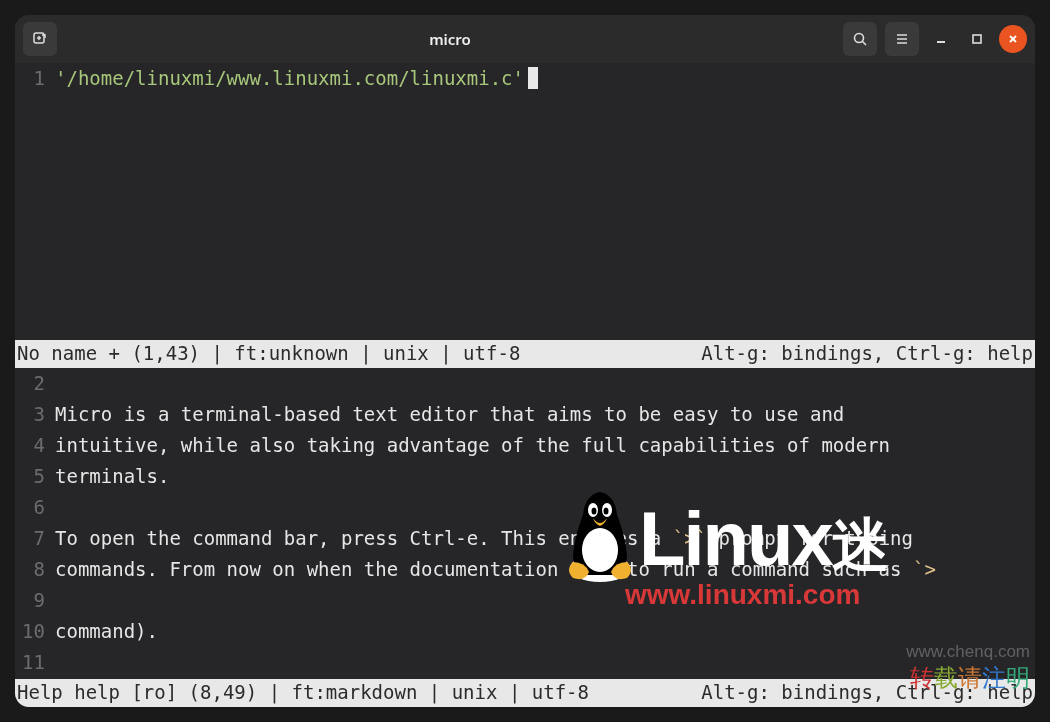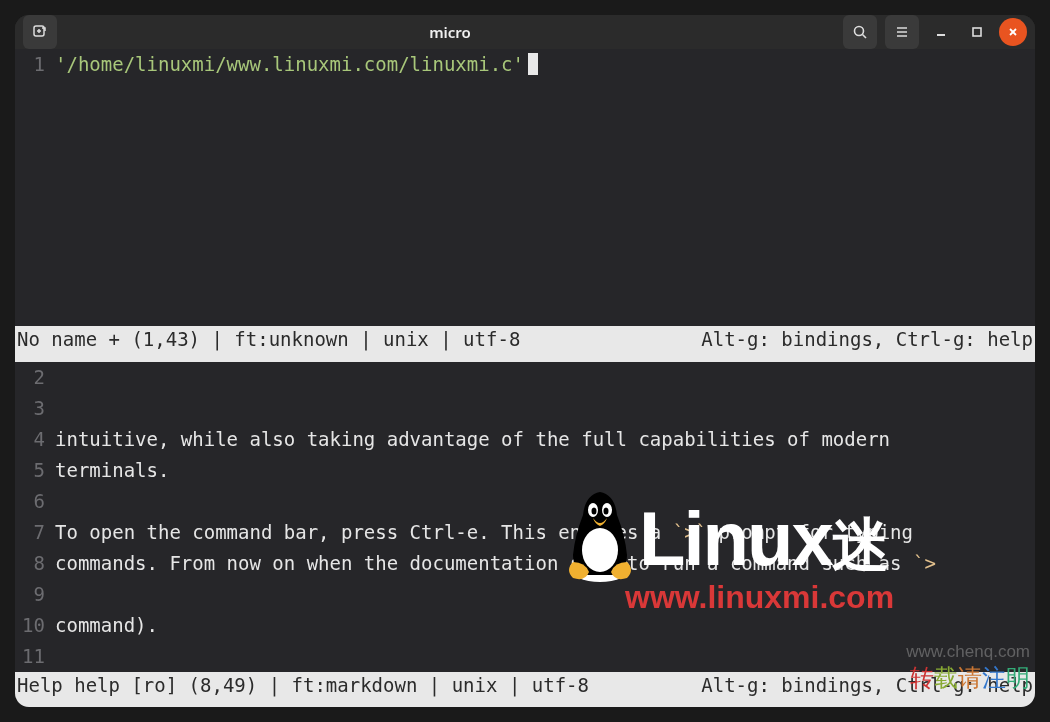--- a/index.html
+++ b/index.html
@@ -93,21 +93,21 @@
   word-break: break-word;
   padding-right: 6px;
 }
 .pane-top .pane-body { flex: 0 0 auto; }
 .pane-top-fill { flex: 1; }
 .statusbar {
   background: #e8e8e8;
   color: #2b2b2b;
   font-size: 19px;
   line-height: 27px;
-  height: 36px;
+  height: 28px;
   display: flex;
   justify-content: space-between;
   padding: 0 2px;
   font-weight: 500;
 }
 .syn-str { color: #a8c77a; }
 .syn-kw { color: #d69d5a; }
 .syn-code { color: #e2c08d; }
 .cursor-block {
   display: inline-block;
@@ -140,21 +140,21 @@
 .wm-cjk {
   font-size: 58px;
   color: #fff;
   font-weight: 700;
 }
 .wm-url {
   position: absolute;
   left: 625px;
   top: 579px;
   color: #d93838;
-  font-size: 32px;
+  font-size: 28px;
   font-family: Arial, sans-serif;
   font-weight: 600;
 }
 .wm-corner {
   position: absolute;
   right: 20px;
   bottom: 28px;
   text-align: right;
 }
 .wm-corner .l1 { color: #888; font-size: 17px; opacity: 0.6; font-family: Arial, sans-serif; margin-left: 16px; }
@@ -238,20 +238,21 @@
     </div>
 
     <div class="pane" style="flex:1">
       <div id="bottom-lines">
           <div class="pane-body">
             <div class="gutter">2</div>
             <div class="content"></div>
           </div>
           <div class="pane-body">
             <div class="gutter">3</div>
+            <div class="content"><span>Micro is a terminal-based text editor that aims to be easy to use and</span></div>
           </div>
           <div class="pane-body">
             <div class="gutter">4</div>
             <div class="content"><span>intuitive, while also taking advantage of the full capabilities of modern</span></div>
           </div>
           <div class="pane-body">
             <div class="gutter">5</div>
             <div class="content"><span>terminals.</span></div>
           </div>
           <div class="pane-body">

